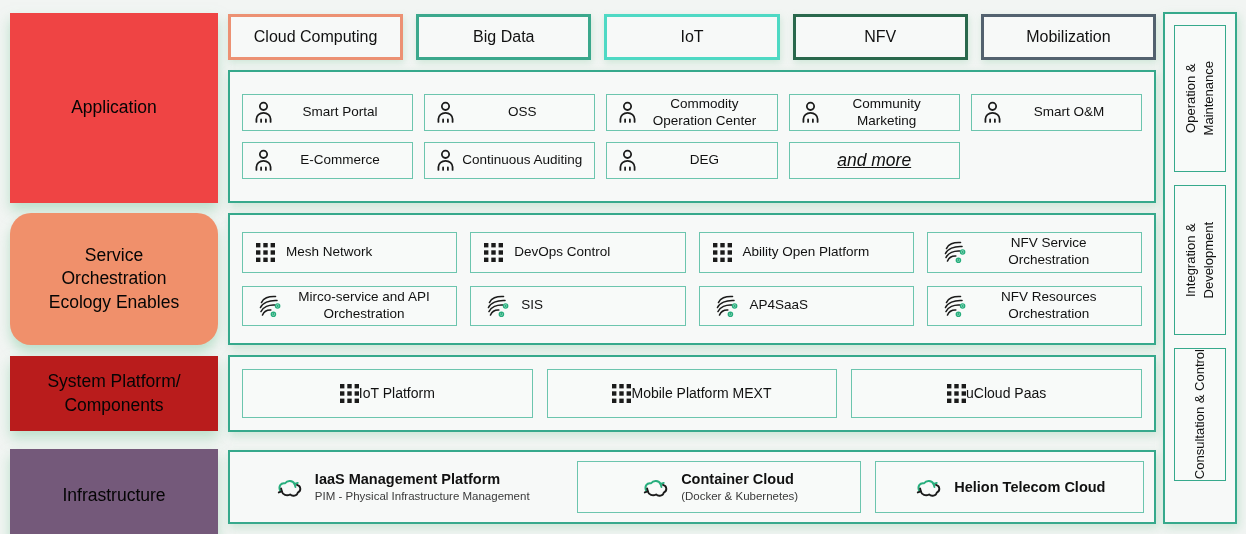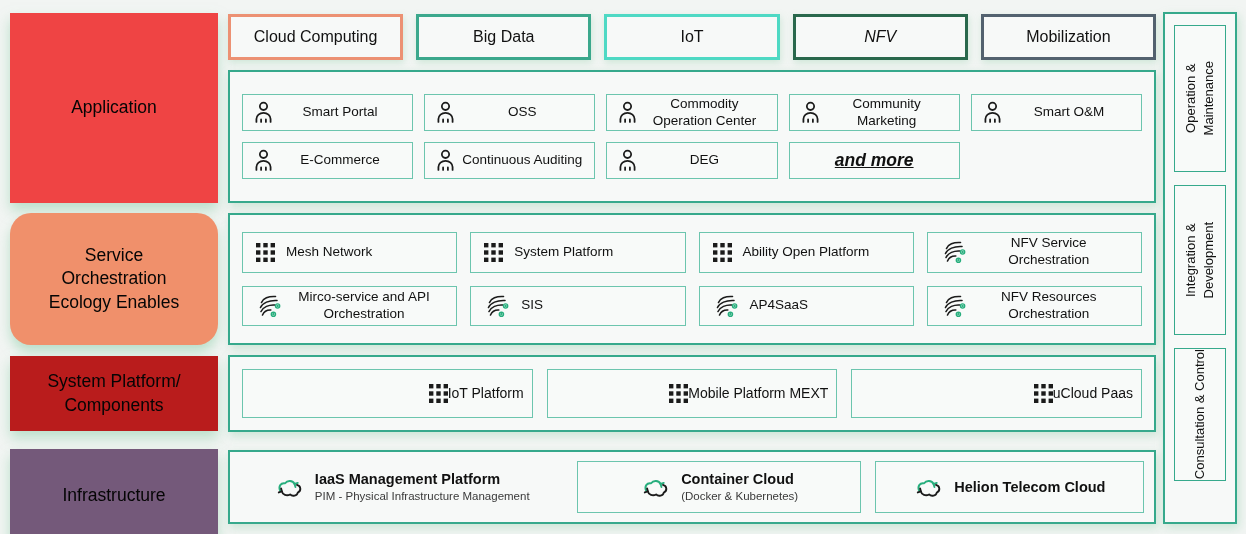--- a/index.html
+++ b/index.html
@@ -35,23 +35,23 @@
   .sys-panel{top:355px;height:77px;display:grid;grid-template-columns:repeat(3,1fr);
     column-gap:14px;padding:12px;}
   .inf-panel{top:450px;height:74px;display:flex;gap:14px;padding:9px 10px;align-items:stretch;}
   .item{
     background:#f8faf9;border:1px solid #6cc5ae;box-sizing:border-box;
     display:flex;align-items:center;padding:0 8px;min-width:0;
   }
   .item .lbl{flex:1;text-align:center;font-size:13.5px;line-height:1.25;}
   .sitem{justify-content:flex-start;padding-left:13px;gap:11px;}
   .sitem .lbl{flex:0 1 auto;max-width:142px;text-align:center;}
-  .citem{justify-content:flex-end;}
+  .citem{justify-content:center;}
   .citem .lbl{flex:0 0 auto;font-size:14px;}
-  .more-item .lbl{font-style:italic;text-decoration:underline;font-size:17.5px;font-weight:bold;}
+  .more-item .lbl{font-style:italic;text-decoration:underline;font-size:17.5px;}
   .ic{flex:0 0 auto;}
   
   .inf-item{flex:1;display:flex;align-items:center;justify-content:center;gap:11px;box-sizing:border-box;min-width:0;}
   .inf-item.boxed{background:#f8faf9;border:1px solid #6cc5ae;}
   .inf-item .t{font-size:14.5px;font-weight:bold;line-height:1.25;}
   .inf-item .s{font-size:11.5px;color:#3a3a3a;line-height:1.3;}
   
   .rail{
     position:absolute;left:1163px;top:12px;width:74px;height:512px;
     background:#f7f9f8;border:2px solid #36a98c;box-sizing:border-box;
@@ -132,21 +132,21 @@
   <div class="layer" style="top: 449px; height: 94px; background-color: rgb(116, 89, 122);">
     <div>
         <div>Infrastructure</div>
       </div>
   </div>
 
   <div class="cats">
     <div class="cat" style="border-color: rgb(236, 145, 115);">Cloud Computing</div>
     <div class="cat" style="border-color: rgb(59, 168, 140);">Big Data</div>
     <div class="cat" style="border-color: rgb(78, 217, 196);">IoT</div>
-    <div class="cat" style="border-color: rgb(41, 104, 76); font-style: italic;">NFV</div>
+    <div class="cat" style="border-color: rgb(41, 104, 76);">NFV</div>
     <div class="cat" style="border-color: rgb(83, 98, 111);">Mobilization</div>
   </div>
 
   <div class="panel app-panel">
     <div class="item">
       <svg class="ic" width="25" height="25" viewBox="0 0 24 24">
           <use href="#tpl-person"></use>
         </svg>
       <span class="lbl">Smart Portal</span>
     </div>
@@ -201,21 +201,21 @@
     <div class="item sitem">
       <svg class="ic" width="19" height="19" viewBox="0 0 19 19">
           <use href="#tpl-grid"></use>
         </svg>
       <span class="lbl">Mesh Network</span>
     </div>
     <div class="item sitem">
       <svg class="ic" width="19" height="19" viewBox="0 0 19 19">
           <use href="#tpl-grid"></use>
         </svg>
-      <span class="lbl">System Platform</span>
+      <span class="lbl">DevOps Control</span>
     </div>
     <div class="item sitem">
       <svg class="ic" width="19" height="19" viewBox="0 0 19 19">
           <use href="#tpl-grid"></use>
         </svg>
       <span class="lbl">Ability Open Platform</span>
     </div>
     <div class="item sitem">
       <svg class="ic" width="26" height="26" viewBox="0 0 26 26">
           <use href="#tpl-orch"></use>

